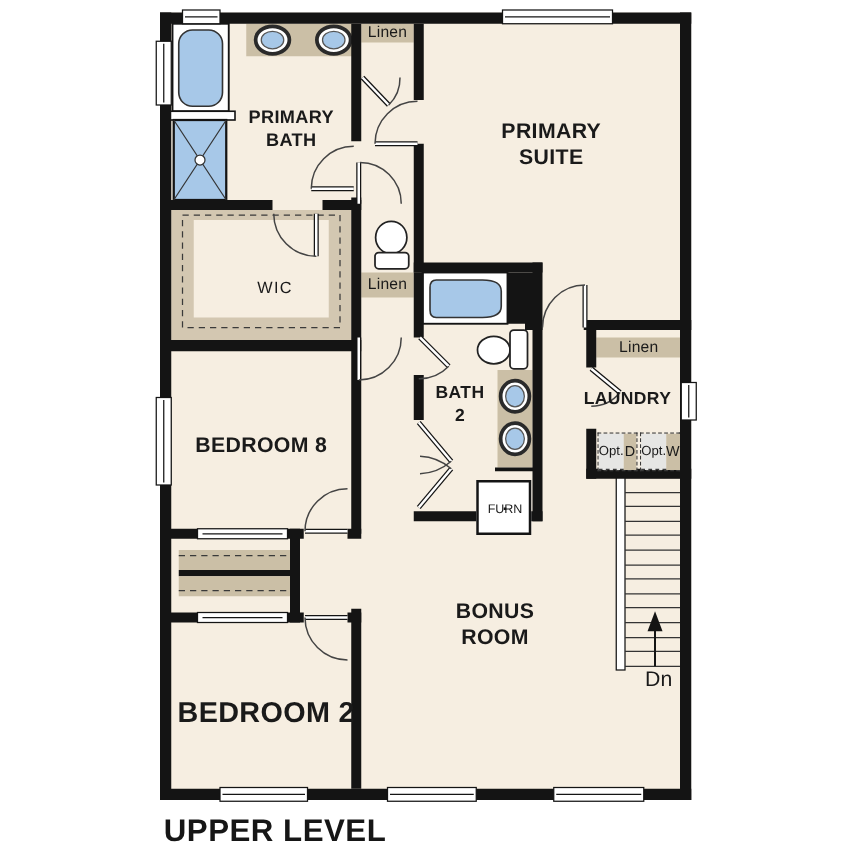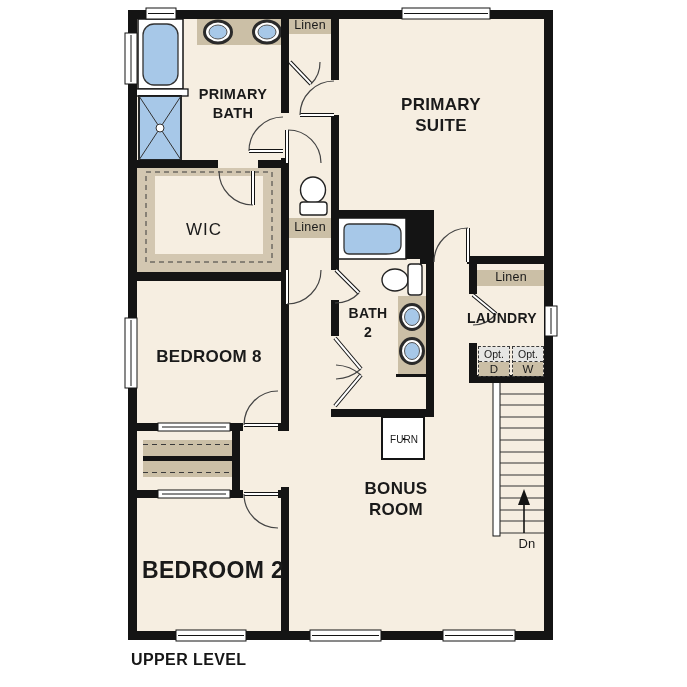--- a/index.html
+++ b/index.html
@@ -3,28 +3,28 @@
 <meta charset="utf-8">
 <style>
   html,body{margin:0;padding:0;background:#ffffff;}
   .stage{position:relative;width:687px;height:687px;background:#ffffff;overflow:hidden;
          font-family:"Liberation Sans",sans-serif;}
   .stage svg{position:absolute;left:0;top:0;}
   .lbl{position:absolute;transform:translate(-50%,-50%);color:var(--ink);
        font-weight:bold;text-align:center;white-space:pre-line;line-height:1.22;
        letter-spacing:.3px;}
   .lbl.plain{font-weight:normal;letter-spacing:.2px;}
-  .title{position:absolute;color:#161616;font-weight:bold;font-size:16px;letter-spacing:.4px;}
+  .title{position:absolute;color:#161616;font-weight:bold;font-size:25px;letter-spacing:.4px;}
   .furn-outer{position:absolute;left:381px;top:384px;width:41px;height:27px;
-      border:2px solid var(--wall);background:#fff;padding:20px;box-sizing:border-box;margin-top:32px;}
+      border:2px solid var(--wall);background:#fff;padding:20px;box-sizing:border-box;}
   .furn-inner{width:100%;height:100%;border:1px solid var(--wall);background:var(--furn_gray);
       display:flex;align-items:center;justify-content:center;font-size:10px;color:var(--ink);
       box-sizing:border-box;}
   .opt{position:absolute;width:32px;height:31px;border:1.6px dashed #3a3a3a;
-      box-sizing:border-box;display:flex;flex-direction:column;top:346px;}
+      box-sizing:border-box;display:flex;top:346px;}
   .opt .cell{flex:1;display:flex;align-items:center;justify-content:center;
       font-size:10.5px;color:var(--ink);}
   .opt .cell.top{background:var(--opt_gray);border-bottom:1.6px dashed #3a3a3a;}
   .opt .cell.bot{background:var(--cabinet_tan);font-size:11.5px;}
 </style>
 </head>
 <body>
 
 <div class="stage">
 
@@ -265,32 +265,32 @@
       <line x1="473" y1="295" x2="496" y2="314" style="stroke:#fff;stroke-width:2"></line>
       <path d="M 496 314 A 30 30 0 0 1 473 325" style="fill:none;stroke:#444;stroke-width:1.2"></path>
     </g>
   </g>
 </svg>
 
 <div class="lbl" style="left:233px;top:104px;font-size:14.5px;line-height:1.3;">PRIMARY
 BATH</div>
 <div class="lbl" style="left:441px;top:116px;font-size:17px;">PRIMARY
 SUITE</div>
-<div class="lbl plain" style="left:204px;top:230px;font-size:17px;letter-spacing:1px;">WIC</div>
+<div class="lbl plain" style="left:220px;top:230px;font-size:13px;letter-spacing:1px;">WIC</div>
 <div class="lbl" style="left:209px;top:357px;font-size:17px;">BEDROOM 8</div>
 <div class="lbl" style="left:368px;top:323px;font-size:14px;line-height:1.35;">BATH
 2</div>
 <div class="lbl" style="left:502px;top:319px;font-size:14px;">LAUNDRY</div>
 <div class="lbl" style="left:396px;top:500px;font-size:17px;">BONUS
 ROOM</div>
 <div class="lbl" style="left:213px;top:570px;font-size:23px;">BEDROOM 2</div>
 <div class="lbl plain" style="left:310px;top:26px;font-size:12.5px;">Linen</div>
 <div class="lbl plain" style="left:310px;top:228px;font-size:12.5px;">Linen</div>
 <div class="lbl plain" style="left:511px;top:278px;font-size:12.5px;">Linen</div>
-<div class="lbl plain" style="left:527px;top:544px;font-size:13px;">Dn</div>
+<div class="lbl plain" style="left:527px;top:544px;font-size:17px;">Dn</div>
 
 <div class="furn-outer">
   <div class="furn-inner">FURN</div>
 </div>
 
 <div class="opt" style="left:478px;">
   <div class="cell top">Opt.</div>
   <div class="cell bot">D</div>
 </div>
 <div class="opt" style="left:512px;">

